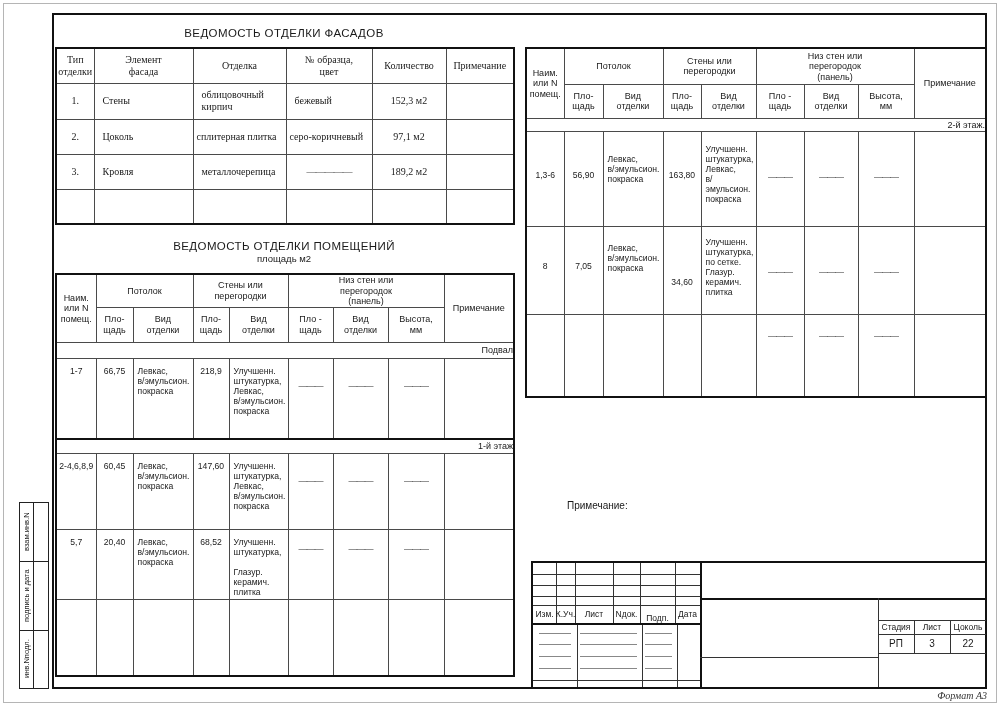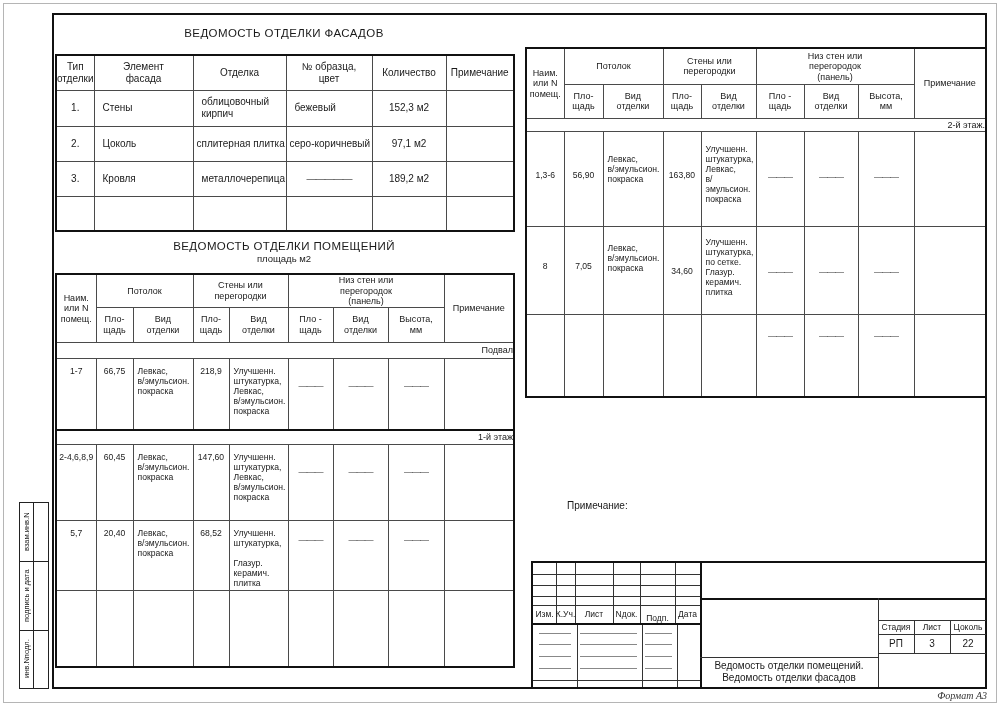--- a/index.html
+++ b/index.html
@@ -63,21 +63,21 @@
 </style>
 </head>
 <body>
 
 <div class="sheet">
   <div class="sheet-edge"></div>
   <div class="frame"></div>
 
   <div class="title-line" style="left:55px;top:27px;width:458px;">ВЕДОМОСТЬ ОТДЕЛКИ ФАСАДОВ</div>
 
-  <table class="doc facade" style="left:55px;top:54px;width:458px;">
+  <table class="doc facade" style="left:55px;top:47px;width:458px;font-family:Liberation Serif, serif;">
     <colgroup>
         <col style="width:38px">
         <col style="width:99px">
         <col style="width:93px">
         <col style="width:86px">
         <col style="width:74px">
         <col style="width:68px">
       </colgroup>
     <tbody>
       <tr class="hdr" style="height:35px">
@@ -167,21 +167,21 @@
         <td>Пло -
 щадь</td>
         <td>Вид
 отделки</td>
         <td>Высота,
 мм</td>
       </tr>
       <tr class="band" style="height:16px">
         <td colspan="9">Подвал</td>
       </tr>
-      <tr style="height:72px">
+      <tr style="height:81px">
         <td class="num">1-7</td>
         <td class="num">66,75</td>
         <td class="txt">Левкас,
 в/эмульсион.
 покраска</td>
         <td class="num">218,9</td>
         <td class="txt">Улучшенн.
 штукатурка,
 Левкас,
 в/эмульсион.
@@ -303,21 +303,21 @@
         <td class="dash" style="padding-top:40px">———</td>
         <td class="dash" style="padding-top:40px">———</td>
         <td></td>
       </tr>
       <tr style="height:88px">
         <td class="num" style="padding-top:34px">8</td>
         <td class="num" style="padding-top:34px">7,05</td>
         <td class="txt" style="padding-top:16px">Левкас,
 в/эмульсион.
 покраска</td>
-        <td class="num" style="padding-top:39px">34,60</td>
+        <td class="num" style="padding-top:50px">34,60</td>
         <td class="txt" style="padding-top:10px">Улучшенн.
 штукатурка,
 по сетке.
 Глазур.
 керамич.
 плитка</td>
         <td class="dash" style="padding-top:40px">———</td>
         <td class="dash" style="padding-top:40px">———</td>
         <td class="dash" style="padding-top:40px">———</td>
         <td></td>
@@ -390,22 +390,20 @@
     <div class="sig" style="left:112px;top:105px;width:27px;"></div>
 
     <div class="hl2" style="left:167px;top:35px;width:286px;"></div>
     <div class="vl" style="left:345px;top:35px;height:89px;"></div>
     <div class="hl" style="left:167px;top:94px;width:178px;"></div>
     <div class="hl" style="left:345px;top:57px;width:108px;"></div>
     <div class="hl" style="left:345px;top:71px;width:108px;"></div>
     <div class="hl" style="left:345px;top:90px;width:108px;"></div>
     <div class="vl" style="left:381px;top:57px;height:33px;"></div>
     <div class="vl" style="left:417px;top:57px;height:33px;"></div>
-    <div class="cell" style="left:167px;top:94px;width:178px;height:30px;font-size:10px;line-height:12px;">Ведомость отделки помещений.
-Ведомость отделки фасадов</div>
     <div class="cell" style="left:345px;top:57px;width:36px;height:14px;">Стадия</div>
     <div class="cell" style="left:381px;top:57px;width:36px;height:14px;">Лист</div>
     <div class="cell" style="left:417px;top:57px;width:36px;height:14px;">Цоколь</div>
     <div class="cell" style="left:345px;top:71px;width:36px;height:19px;font-size:10px;">РП</div>
     <div class="cell" style="left:381px;top:71px;width:36px;height:19px;font-size:10px;">3</div>
     <div class="cell" style="left:417px;top:71px;width:36px;height:19px;font-size:10px;">22</div>
   </div>
 
   <div class="fmt" style="left:870px;top:690px;width:117px;text-align:right;">Формат А3</div>
 </div>

